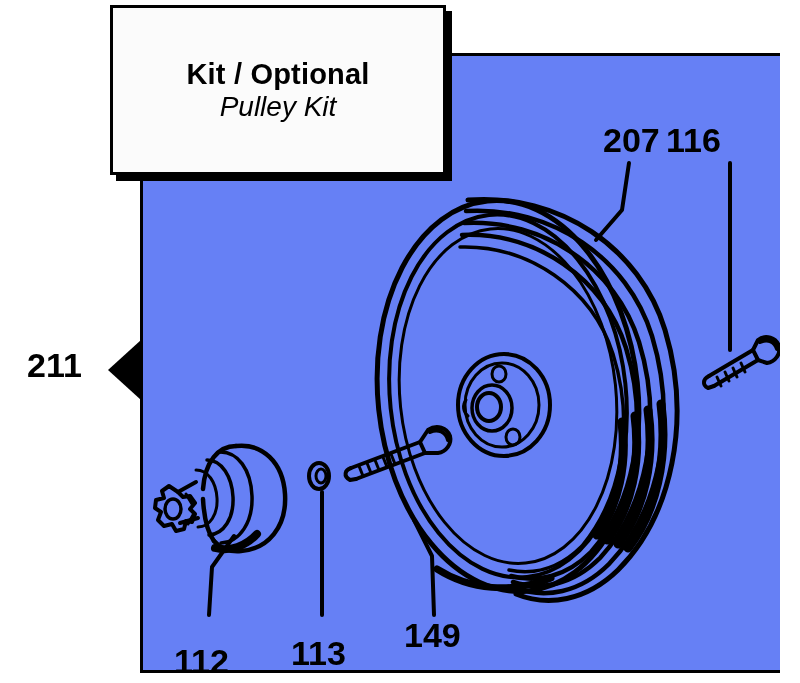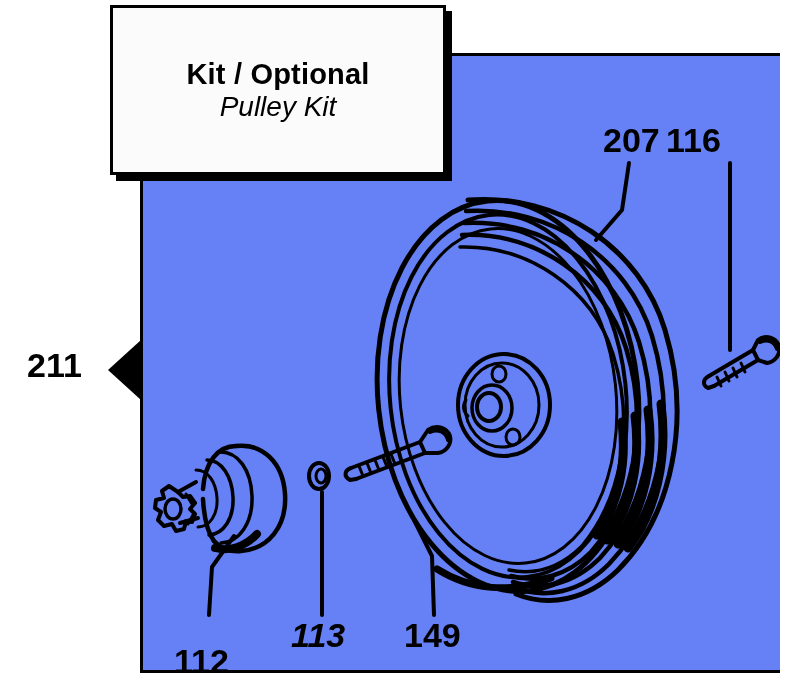--- a/index.html
+++ b/index.html
@@ -82,21 +82,21 @@
     font-size: 34px;
     font-weight: bold;
     color: #000000;
     z-index: 30;
     line-height: 1;
     white-space: nowrap;
   }
   #callout-115 { left: 603px; top: 123px; }
   #callout-116 { left: 666px; top: 123px; }
   #callout-112 { left: 174px; top: 644px; }
-  #callout-113 { left: 291px; top: 618px; font-style: italic; }
+  #callout-113 { left: 291px; top: 636px; }
   #callout-114 { left: 404px; top: 618px; }
   #callout-117 { left: 27px;  top: 348px; }
   
   #artwork {
     position: absolute;
     left: 0;
     top: 0;
     width: 800px;
     height: 683px;
     z-index: 20;

